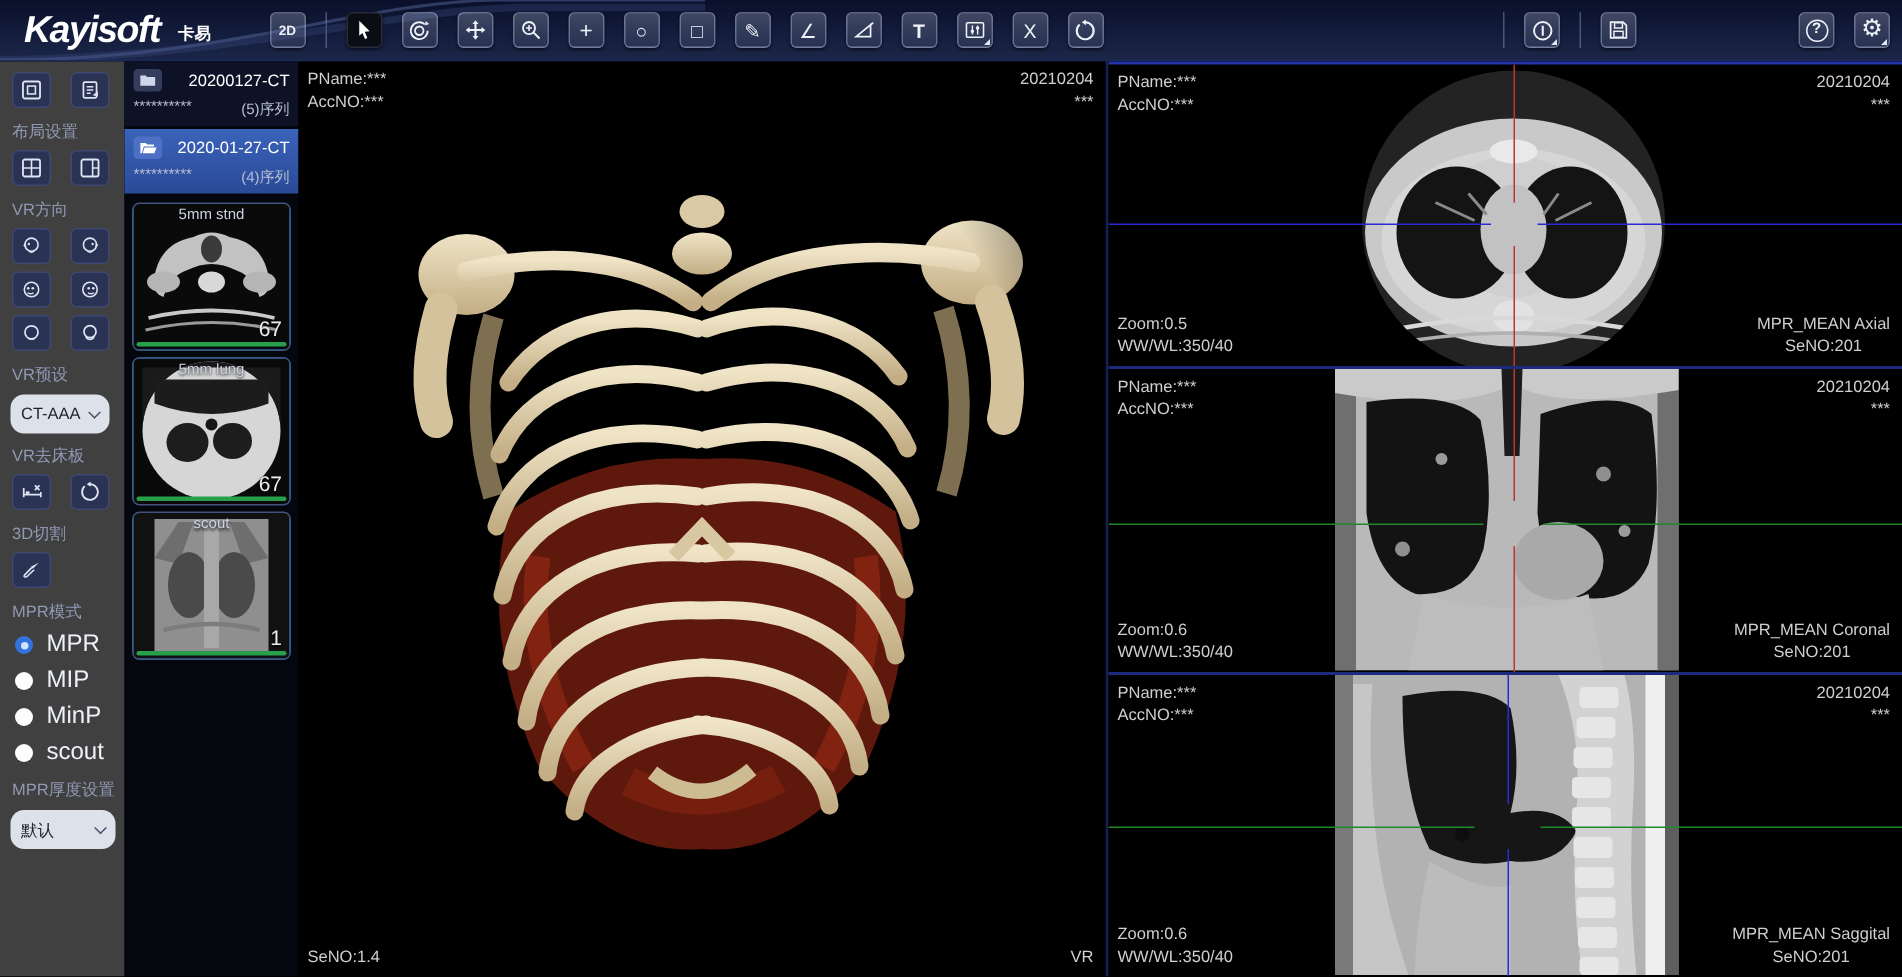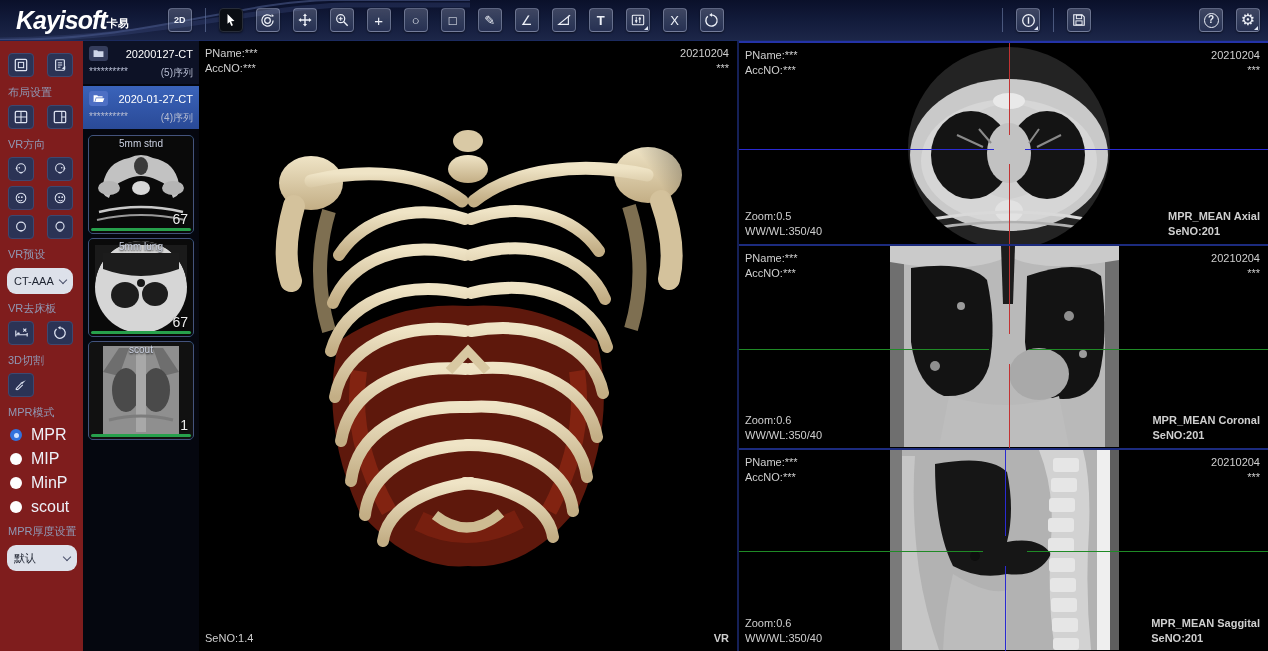--- a/index.html
+++ b/index.html
@@ -6,21 +6,21 @@
   html,body { width:1268px; height:651px; overflow:hidden; background:#000;
     font-family:"Liberation Sans", sans-serif; }
   .app { width:1268px; height:651px; display:flex; flex-direction:column; background:#000; }
 
   
   .topbar { height:40px; flex:0 0 40px; background:linear-gradient(180deg,#0a102a 0%,#131c3c 55%,#1c2648 100%);
     display:flex; align-items:center; position:relative; z-index:5; }
   .swoosh { position:absolute; left:0; top:0; pointer-events:none; }
   .logo { margin-left:16px; color:#fff; font-size:25px; font-weight:bold; font-style:italic;
     letter-spacing:-1px; white-space:nowrap; position:relative; z-index:2; }
-  .logo .cn { font-size:11px; font-style:normal; letter-spacing:0; margin-left:0; vertical-align:2px; }
+  .logo .cn { font-size:11px; font-style:normal; letter-spacing:0; margin-left:12px; vertical-align:2px; }
   .tools-left { display:flex; align-items:center; margin-left:26px; }
   .tools-right { display:flex; align-items:center; margin-left:auto; padding-right:8px; }
   .tbtn { width:24px; height:24px; border-radius:4px; margin-left:13px; position:relative;
     background:linear-gradient(180deg,rgba(190,200,225,.28),rgba(120,135,170,.16));
     border:1px solid rgba(205,215,240,.35); color:#eef1f8; display:flex; align-items:center;
     justify-content:center; font-size:13px; line-height:1; cursor:pointer;
     box-shadow:0 1px 2px rgba(0,0,0,.5); }
   .tbtn.active { background:#0a0d13; border-color:#272c38; }
   .tbtn svg { display:block; }
   .tbtn.corner::after { content:""; position:absolute; right:1px; bottom:1px;
@@ -28,21 +28,21 @@
   .tsep { width:1px; height:24px; background:rgba(140,160,205,.45); margin-left:13px; }
   .gap95 { width:95px; }
   .glyph-gear { font-size:16px; }
   .help-circ { width:15px; height:15px; border:1.4px solid #eef1f8; border-radius:50%;
     display:flex; align-items:center; justify-content:center; font-size:10px; font-weight:bold; }
 
   
   .content { flex:1; display:flex; min-height:0; border-top:1px solid #1b2a5e; }
 
   
-  .sidebar { width:83px; flex:0 0 83px; background:#7f1d1d; padding-top:10px; overflow:hidden; }
+  .sidebar { width:83px; flex:0 0 83px; background:#404040; padding-top:5px; overflow:hidden; }
   .sb-label { color:#9098b4; font-size:11px; padding:5px 0 3px 8px; white-space:nowrap; }
   .sb-row { display:flex; padding:2px 0 3px 8px; }
   .sb-row .sbtn + .sbtn { margin-left:13px; }
   .sbtn { width:26px; height:24px; border-radius:4px; background:#2b3355; border:1px solid #3e4870;
     color:#dfe4f2; display:flex; align-items:center; justify-content:center; cursor:pointer; }
   .sbtn svg { display:block; }
   .sb-select { margin:3px 0 2px 7px; width:66px; height:26px; background:#dde1ea; border-radius:9px;
     color:#1d2330; font-size:11px; display:flex; align-items:center; justify-content:space-between;
     padding:0 7px; cursor:pointer; }
   .sb-select.wide { width:70px; }
@@ -75,21 +75,21 @@
   .tcount { position:absolute; right:5px; bottom:6px; color:#ececec; font-size:14px; text-shadow:0 1px 2px #000; }
   .tbar { position:absolute; left:2px; right:2px; bottom:2px; height:3px; background:#27a04c; border-radius:2px; }
 
   
   .vr-view { width:538px; flex:0 0 538px; position:relative; background:#000; overflow:hidden; }
   .mpr-col { width:531px; flex:0 0 531px; display:flex; flex-direction:column; border-left:2px solid #152057; }
   .mpr { flex:1; position:relative; background:#000; overflow:hidden; border-top:2px solid #1c2b7e; }
   .mpr:first-child { border-top:2px solid #2433a8; }
   .ov { position:absolute; color:#cfcfcf; font-size:11px; line-height:15px; z-index:6; }
   .tl { top:5px; left:6px; } .tr { top:5px; right:8px; text-align:right; }
-  .bl { bottom:5px; left:6px; } .br { bottom:5px; right:8px; text-align:left;font-weight:bold; }
+  .bl { bottom:5px; left:6px; } .br { bottom:5px; right:8px; text-align:center; }
   .hline, .hseg { position:absolute; height:1px; z-index:4; }
   .vline, .vseg { position:absolute; width:1px; z-index:4; }
   .c-red { background:#c23232; } .c-blue { background:#2a2ad2; } .c-green { background:#1f8a26; }
   .mpr svg, .vr-view svg.scene { position:absolute; left:0; top:0; z-index:1; }
 </style>
 </head>
 <body>
 
 <div class="app">
 

